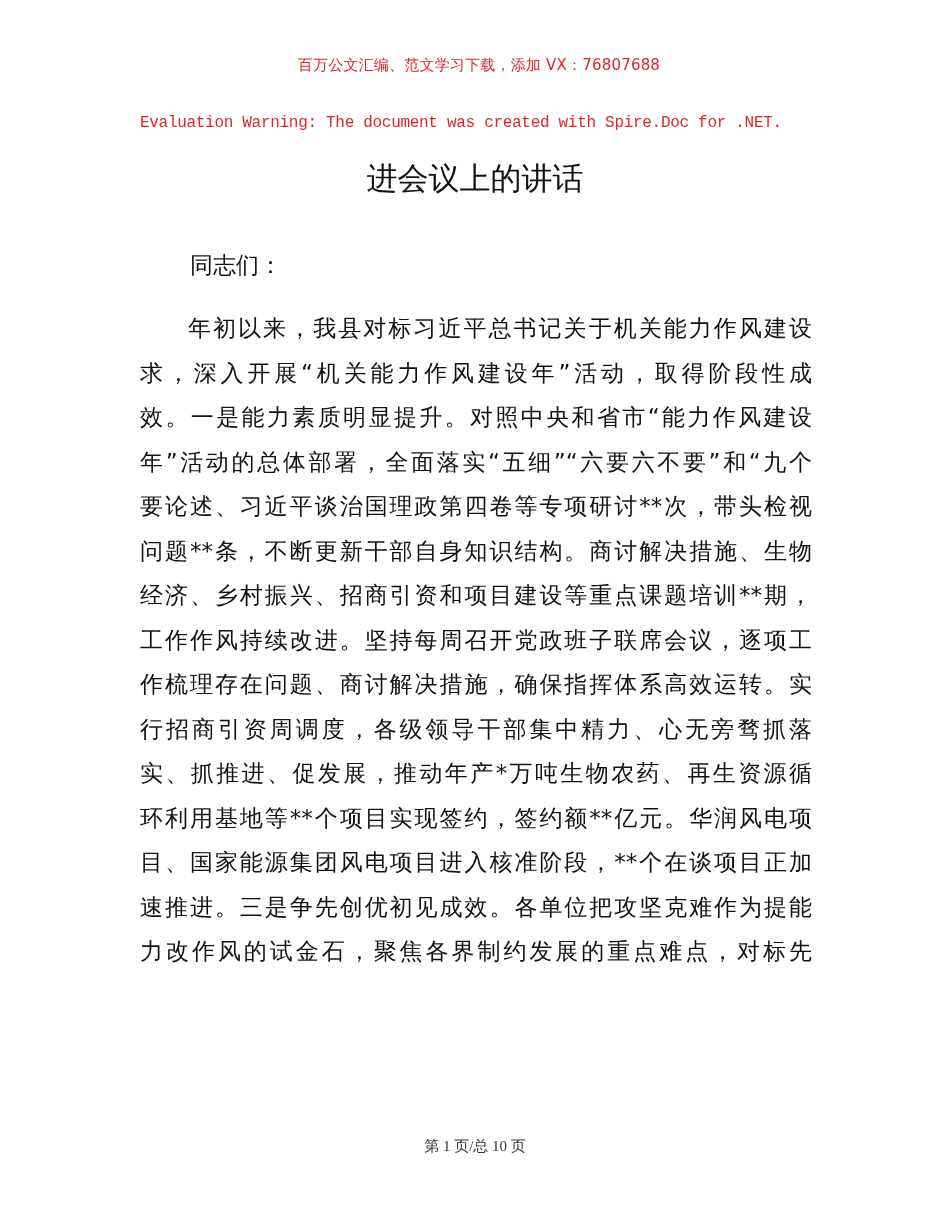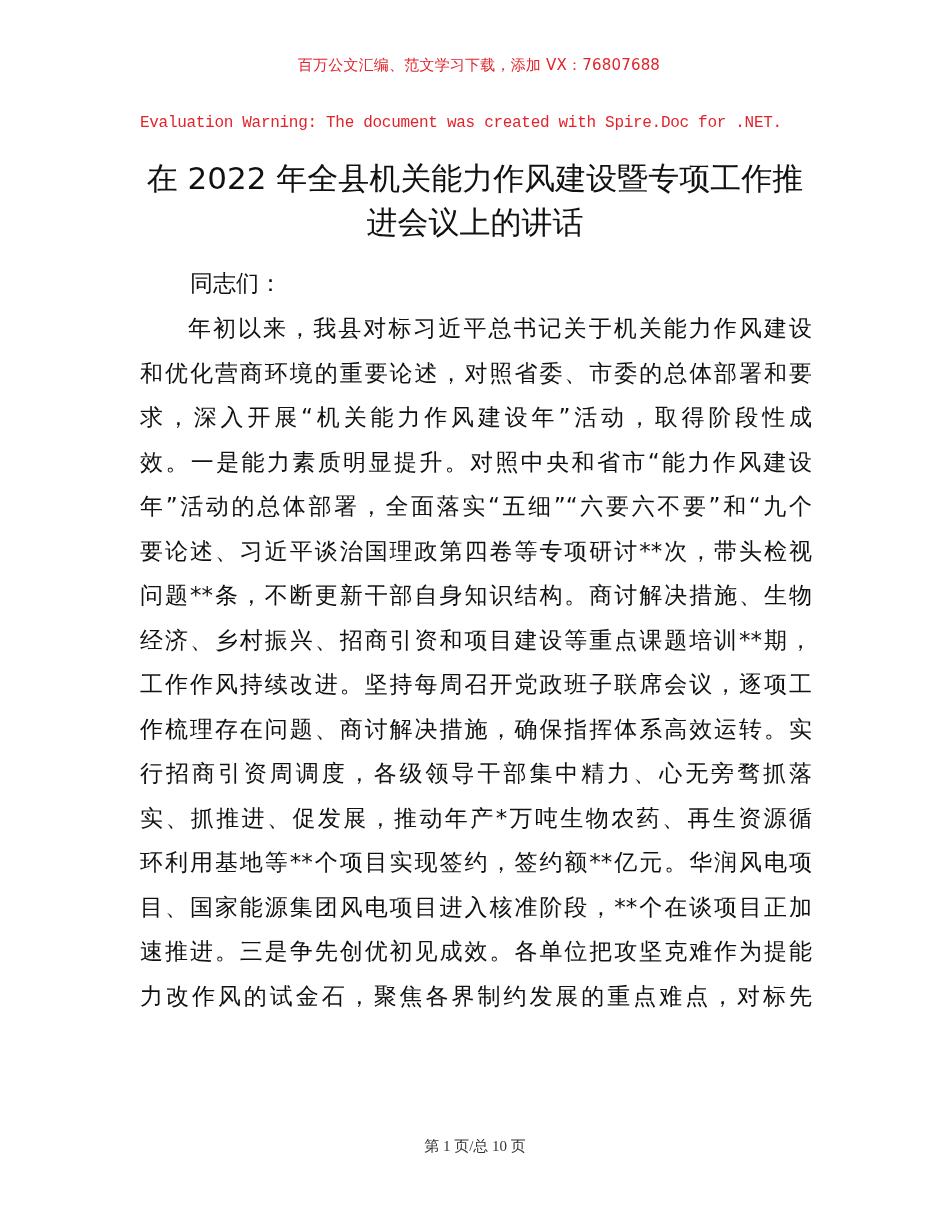--- a/index.html
+++ b/index.html
@@ -7,47 +7,45 @@
          font-family: "DejaVu Sans", "Liberation Sans", sans-serif; color: #111; }
   .page { position: absolute; left: 0; top: 0; width: 950px; height: 1230px; background: #fff; }
   .banner { position: absolute; top: 56px; left: 4px; width: 950px; text-align: center;
             font-size: 15px; color: #e0242b; letter-spacing: 0.2px; }
   .eval { position: absolute; top: 114px; left: 140px; width: 700px;
           font-family: "Liberation Mono", "DejaVu Sans Mono", monospace;
           font-size: 16px; color: #e0242b; white-space: nowrap; letter-spacing: -0.3px; }
   .title { position: absolute; top: 156px; left: 130px; width: 690px; text-align: center;
            font-size: 31px; line-height: 44px; color: #111; }
   .title .line { display: block; white-space: nowrap; }
-  .salutation { position: absolute; top: 268px; left: 190px; font-size: 23px; color: #111; }
+  .salutation { position: absolute; top: 250px; left: 190px; font-size: 23px; color: #111; }
   .body-text { position: absolute; top: 306px; left: 140px; width: 672px; font-size: 23px; }
   .body-text .line { display: block; height: 44.5px; line-height: 44.5px; white-space: nowrap;
                      text-align: justify; text-align-last: justify; }
   .body-text .line.indent { padding-left: 48px; }
   .footer { position: absolute; top: 1137px; left: 0; width: 950px; text-align: center;
             font-family: Liberation Serif, serif; font-size: 15px; color: #333; }
 </style>
 </head>
 <body>
 
 <div class="page">
 
   <div class="banner">百万公文汇编、范文学习下载，添加 VX：76807688</div>
 
   <div class="eval">Evaluation Warning: The document was created with Spire.Doc for .NET.</div>
 
   <div class="title">
-    <span class="line">在 2022 年全县机关能力作风建设暨专项工作推</span>
     <span class="line">进会议上的讲话</span>
   </div>
 
   <div class="salutation">同志们：</div>
 
   <div class="body-text">
     <span class="line indent">年初以来，我县对标习近平总书记关于机关能力作风建设</span>
-    <span class="line">和优化营商环境的重要论述，对照省委、市委的总体部署和要</span>
     <span class="line">求，深入开展“机关能力作风建设年”活动，取得阶段性成</span>
     <span class="line">效。一是能力素质明显提升。对照中央和省市“能力作风建设</span>
     <span class="line">年”活动的总体部署，全面落实“五细”“六要六不要”和“九个</span>
     <span class="line">要论述、习近平谈治国理政第四卷等专项研讨**次，带头检视</span>
     <span class="line">问题**条，不断更新干部自身知识结构。商讨解决措施、生物</span>
     <span class="line">经济、乡村振兴、招商引资和项目建设等重点课题培训**期，</span>
     <span class="line">工作作风持续改进。坚持每周召开党政班子联席会议，逐项工</span>
     <span class="line">作梳理存在问题、商讨解决措施，确保指挥体系高效运转。实</span>
     <span class="line">行招商引资周调度，各级领导干部集中精力、心无旁骛抓落</span>
     <span class="line">实、抓推进、促发展，推动年产*万吨生物农药、再生资源循</span>

